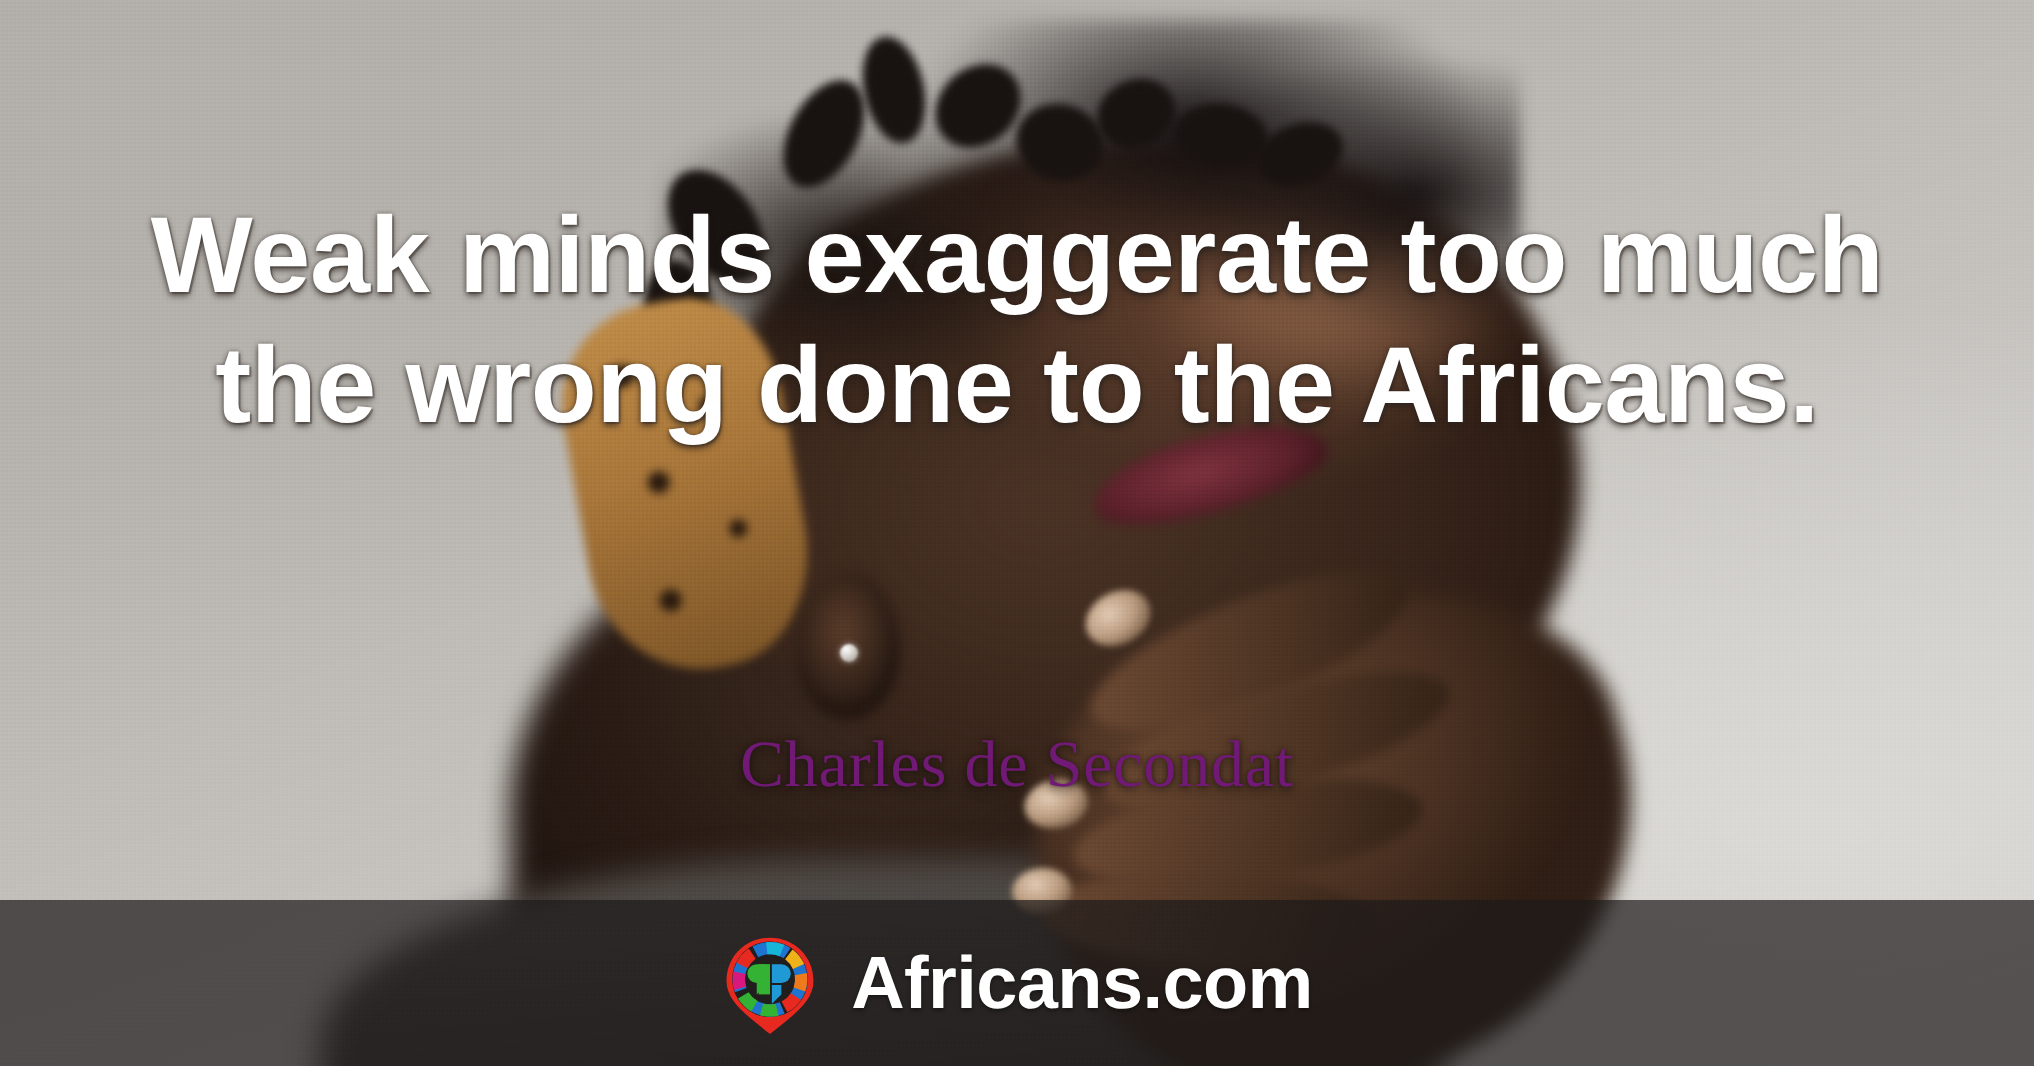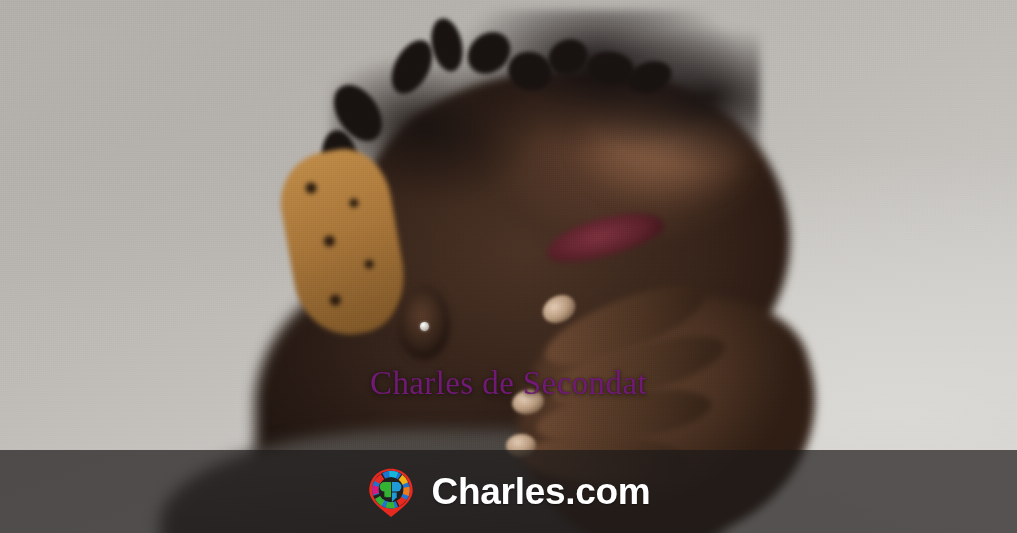--- a/index.html
+++ b/index.html
@@ -238,20 +238,24 @@
     <div class="finger" style="left:548px;top:346px;width:180px;height:48px;transform:rotate(-16deg);"></div>
     <div class="finger" style="left:536px;top:392px;width:176px;height:48px;transform:rotate(-8deg);"></div>
     <div class="finger" style="left:520px;top:436px;width:168px;height:46px;transform:rotate(2deg);"></div>
     <div class="nail" style="left:542px;top:296px;width:34px;height:26px;transform:rotate(-28deg);"></div>
     <div class="nail" style="left:512px;top:390px;width:32px;height:24px;transform:rotate(-12deg);"></div>
     <div class="nail" style="left:506px;top:434px;width:30px;height:23px;transform:rotate(-4deg);"></div>
 
     <div class="photo-grain"></div>
   </div>
 
+  <div class="quote-area">
+    <div class="quote-text">Weak minds exaggerate too much
+the wrong done to the Africans.</div>
+  </div>
 
   <div class="quote-author">Charles de Secondat</div>
 
   <div class="footer">
 
     <svg class="brand-logo" viewBox="0 0 100 110">
 
       <path d="M50 6 C24 6 4 26 4 52 C4 74 28 90 50 108 C72 90 96 74 96 52 C96 26 76 6 50 6 Z" fill="#e8291f"></path>
 
       <circle cx="50" cy="50" r="40" fill="#211f1e"></circle>
@@ -271,16 +275,16 @@
       </g>
 
       <circle cx="50" cy="50" r="23" fill="#211f1e"></circle>
 
       <path d="M38 34 h12 v32 h-12 a0 0 0 0 1 0 0 z" fill="#34b233"></path>
       <path d="M36 34 a10 10 0 0 0 0 20 v12 l10 -10 v-22 z" fill="#34b233"></path>
       <path d="M52 34 h10 a10 10 0 0 1 0 20 h-10 z" fill="#1f9ad6"></path>
       <path d="M52 56 h10 v10 l-10 10 z" fill="#1f9ad6"></path>
     </svg>
 
-    <div class="brand-name">Charles.com</div>
+    <div class="brand-name">Africans.com</div>
   </div>
 
 </div>
 
 </body></html>

